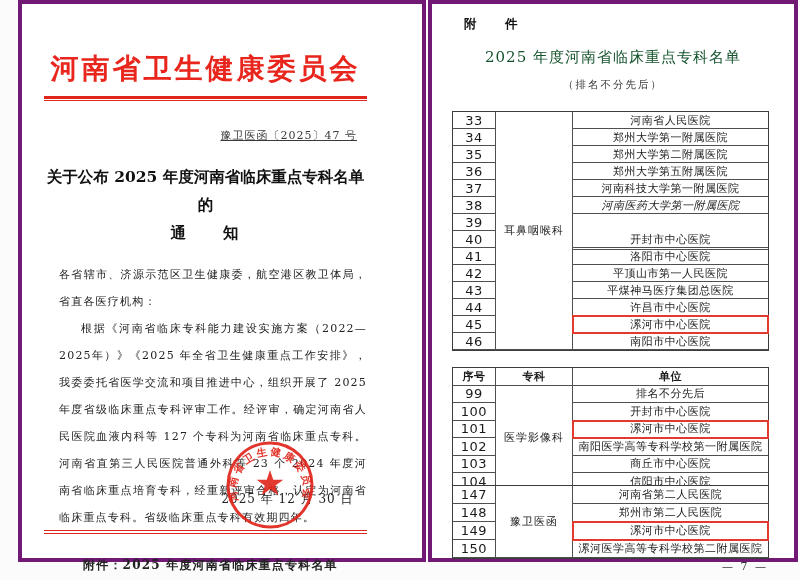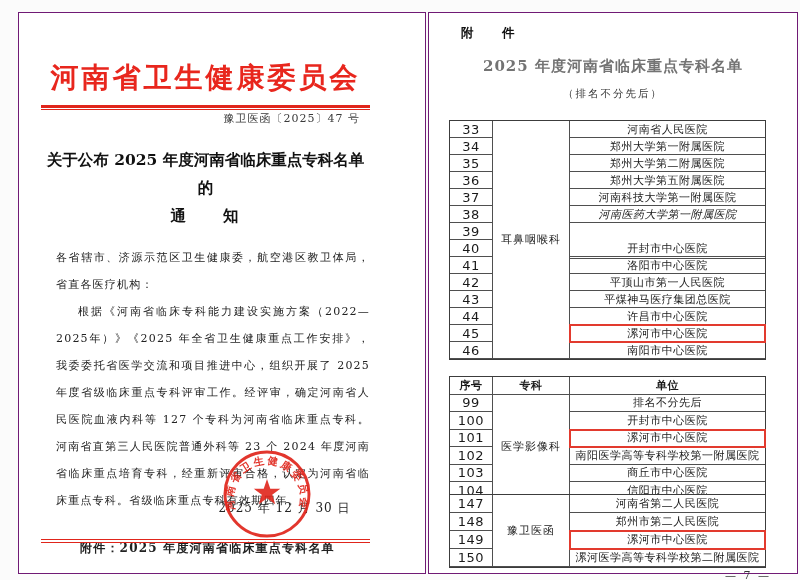--- a/index.html
+++ b/index.html
@@ -13,42 +13,42 @@
   }
   *{margin:0;padding:0;box-sizing:border-box;}
   html,body{width:800px;height:580px;overflow:hidden;}
   body{
     background:#fbfbfb;
     font-family:"DejaVu Serif","Liberation Serif",serif;
     color:var(--ink);
     position:relative;
   }
   .page{
-    position:absolute;top:12px;height:562px;background:#ffffff;
-    border:1px solid #701a75;
+    position:absolute;top:0;height:562px;background:#ffffff;
+    border:4px solid #701a75;
   }
   .page-left{left:18px;width:408px;}
   .page-right{left:428px;width:370px;}
 
   
   .pl-content{margin:0 55px 0 22px;}
   .letterhead{
     margin-top:46px;text-align:center;
     color:var(--header-red);
     font-size:28px;font-weight:bold;letter-spacing:3px;
     white-space:nowrap;
   }
   .red-rule{
     margin-top:8px;height:5px;
     border-top:3px solid var(--line-red);
     border-bottom:1px solid var(--line-red);
   }
   .doc-number{
-    margin-top:1px;text-align:right;padding-right:10px;
-    font-size:11px;letter-spacing:1px;color:#3a3a3a;
+    margin-top:27px;text-align:right;padding-right:10px;
+    font-size:11px;letter-spacing:1px;color:#3a3a3a;text-decoration:underline;
   }
   .doc-title{
     margin-top:20px;text-align:center;font-weight:bold;
     font-size:15.5px;line-height:28px;color:#111;
   }
   .doc-title .t2{letter-spacing:2px;}
   .doc-body{
     margin-top:14px;margin-left:15px;
     font-size:11px;line-height:27px;letter-spacing:1.2px;
     text-align:justify;color:#222;
@@ -72,21 +72,21 @@
     border-bottom:1px solid var(--line-red);
   }
 
   
   .fujian-label{
     position:absolute;top:12px;left:32px;
     font-size:12.5px;font-weight:bold;letter-spacing:8px;color:#111;
   }
   .annex-title{
     position:absolute;top:44px;left:0;width:100%;text-align:center;
-    font-size:15px;font-weight:bold;letter-spacing:1px;color:#737373;
+    font-size:15px;font-weight:normal;letter-spacing:1px;color:#14532d;
   }
   .annex-subtitle{
     position:absolute;top:74px;left:0;width:100%;text-align:center;
     font-size:10.5px;letter-spacing:2px;color:#333;
   }
   .ktable{
     position:absolute;left:20px;width:317px;
     display:grid;grid-template-columns:43px 77px 1fr;
     border:1.5px solid #3c3c3c;background:#fff;
     font-size:11px;color:var(--table-ink);

